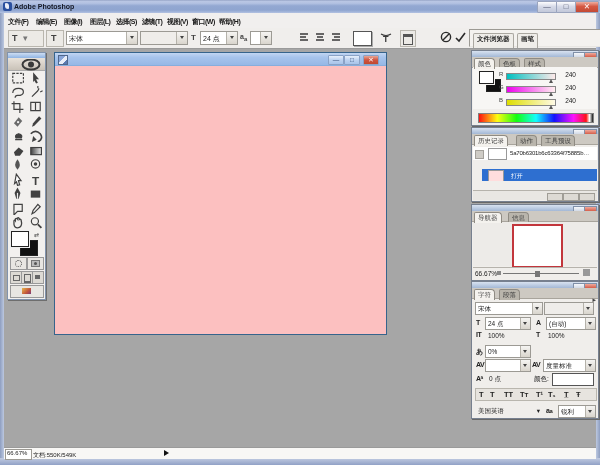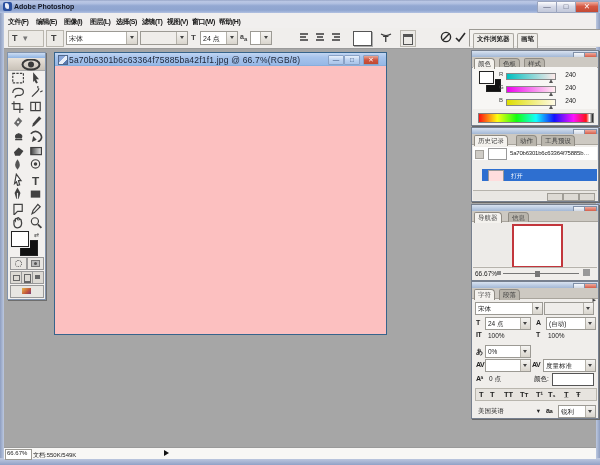--- a/index.html
+++ b/index.html
@@ -313,21 +313,20 @@
       <div style="position:absolute;left:2px;top:3px;width:5px;height:4px;background:#666"></div>
     </div>
     <div style="position:absolute;left:2px;top:232px;width:32px;height:11px;border:1px solid #999;background:#e8e6e2">
       <div style="position:absolute;left:11px;top:2px;width:9px;height:6px;background:linear-gradient(135deg,#e8b84a,#c2553a 60%,#7a3a7a)"></div>
     </div>
   </div>
 
 <div class="abs" id="docwin">
   <div id="doctitle">
     <div id="docicon"></div>
-    <span class="txt">5a70b6301b6c63364f75885ba42f1f1.jpg @ 66.7%(RGB/8)</span>
     <div class="dbtn" style="left:273px">
         <div class="glyph">—</div>
       </div>
     <div class="dbtn" style="left:289px">
         <div class="glyph">□</div>
       </div>
     <div class="dbtn" id="dcls" style="left:308px">
         <div class="glyph">✕</div>
       </div>
   </div>

